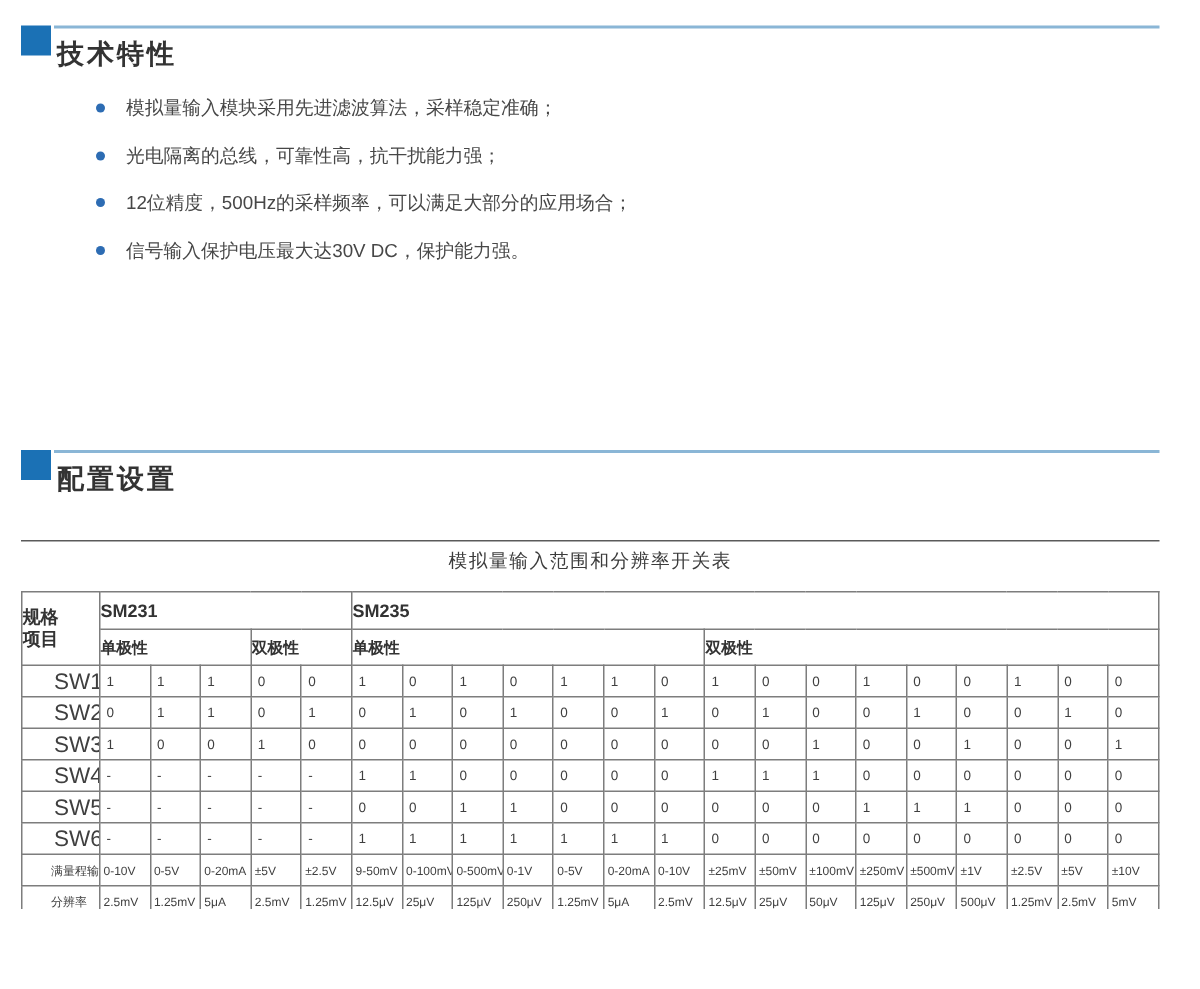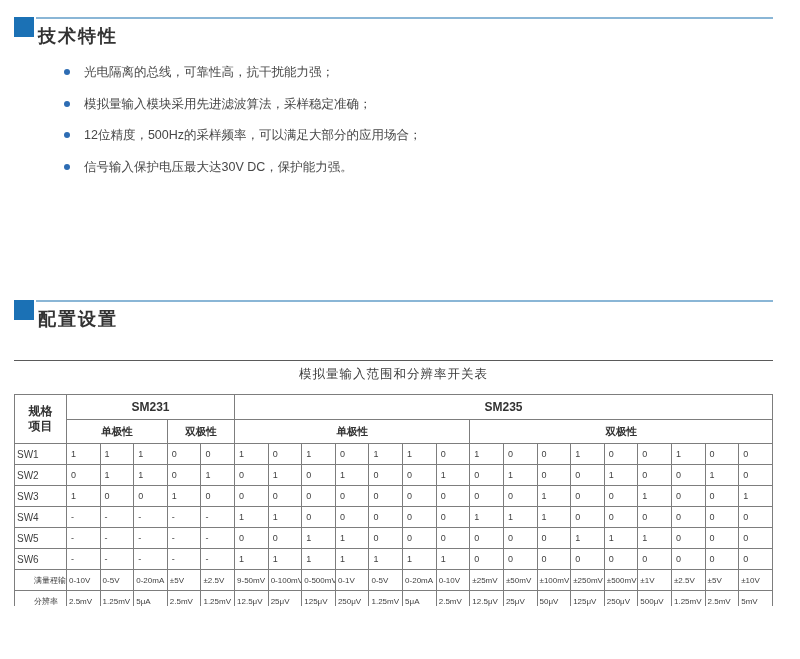--- a/index.html
+++ b/index.html
@@ -24,46 +24,46 @@
   
   .table-rule { position:absolute; left:14px; top:360px; width:759px; height:0;
     border-top:1px solid #5a5a5a; }
   .table-title { position:absolute; left:14px; top:366px; width:759px; text-align:center;
     font-size:12.5px; color:#3c3c3c; letter-spacing:1px; }
   table.switch { position:absolute; left:14px; top:394px; width:759px;
     border-collapse:collapse; table-layout:fixed; }
   table.switch col.label-col { width:52px; }
   table.switch th, table.switch td { border:1px solid #7d7d7d; overflow:hidden;
     white-space:nowrap; font-weight:normal; }
-  table.switch thead th { text-align:center; font-weight:bold; color:#333; }
+  table.switch thead th { text-align:left; font-weight:bold; color:#333; }
   tr.hrow1 th { height:25px; font-size:12px; }
   tr.hrow2 th { height:24px; font-size:10.5px; }
   th.corner { font-size:12px; line-height:1.25; }
   table.switch tbody td { height:21px; font-size:9px; color:#3f3f3f;
     padding-left:4px; text-align:left; vertical-align:middle; }
-  table.switch tbody td.row-label { padding-left:2px; font-size:10px; }
+  table.switch tbody td.row-label { padding-left:21px; font-size:15px; }
   table.switch tbody tr:nth-last-child(-n+2) td { font-size:8px; padding-left:2px; }
   table.switch tbody tr:nth-last-child(-n+2) td.row-label { font-size:8px; padding-left:19px; }
 
   .note { position:absolute; left:30px; top:628px; font-size:11px; color:#4a4a4a; }
 </style>
 </head>
 <body>
 
 <div id="page">
 
   <div class="sec-header" style="top:17px;">
     <div class="sec-square"></div>
     <div class="sec-line"></div>
     <div class="sec-title">技术特性</div>
   </div>
 
   <ul class="features">
+    <li><span class="dot"></span><span>模拟量输入模块采用先进滤波算法，采样稳定准确；</span></li>
     <li><span class="dot"></span><span>光电隔离的总线，可靠性高，抗干扰能力强；</span></li>
-    <li><span class="dot"></span><span>模拟量输入模块采用先进滤波算法，采样稳定准确；</span></li>
     <li><span class="dot"></span><span>12位精度，500Hz的采样频率，可以满足大部分的应用场合；</span></li>
     <li><span class="dot"></span><span>信号输入保护电压最大达30V DC，保护能力强。</span></li>
   </ul>
 
   <div class="sec-header" style="top:300px;">
     <div class="sec-square"></div>
     <div class="sec-line"></div>
     <div class="sec-title">配置设置</div>
   </div>
 

